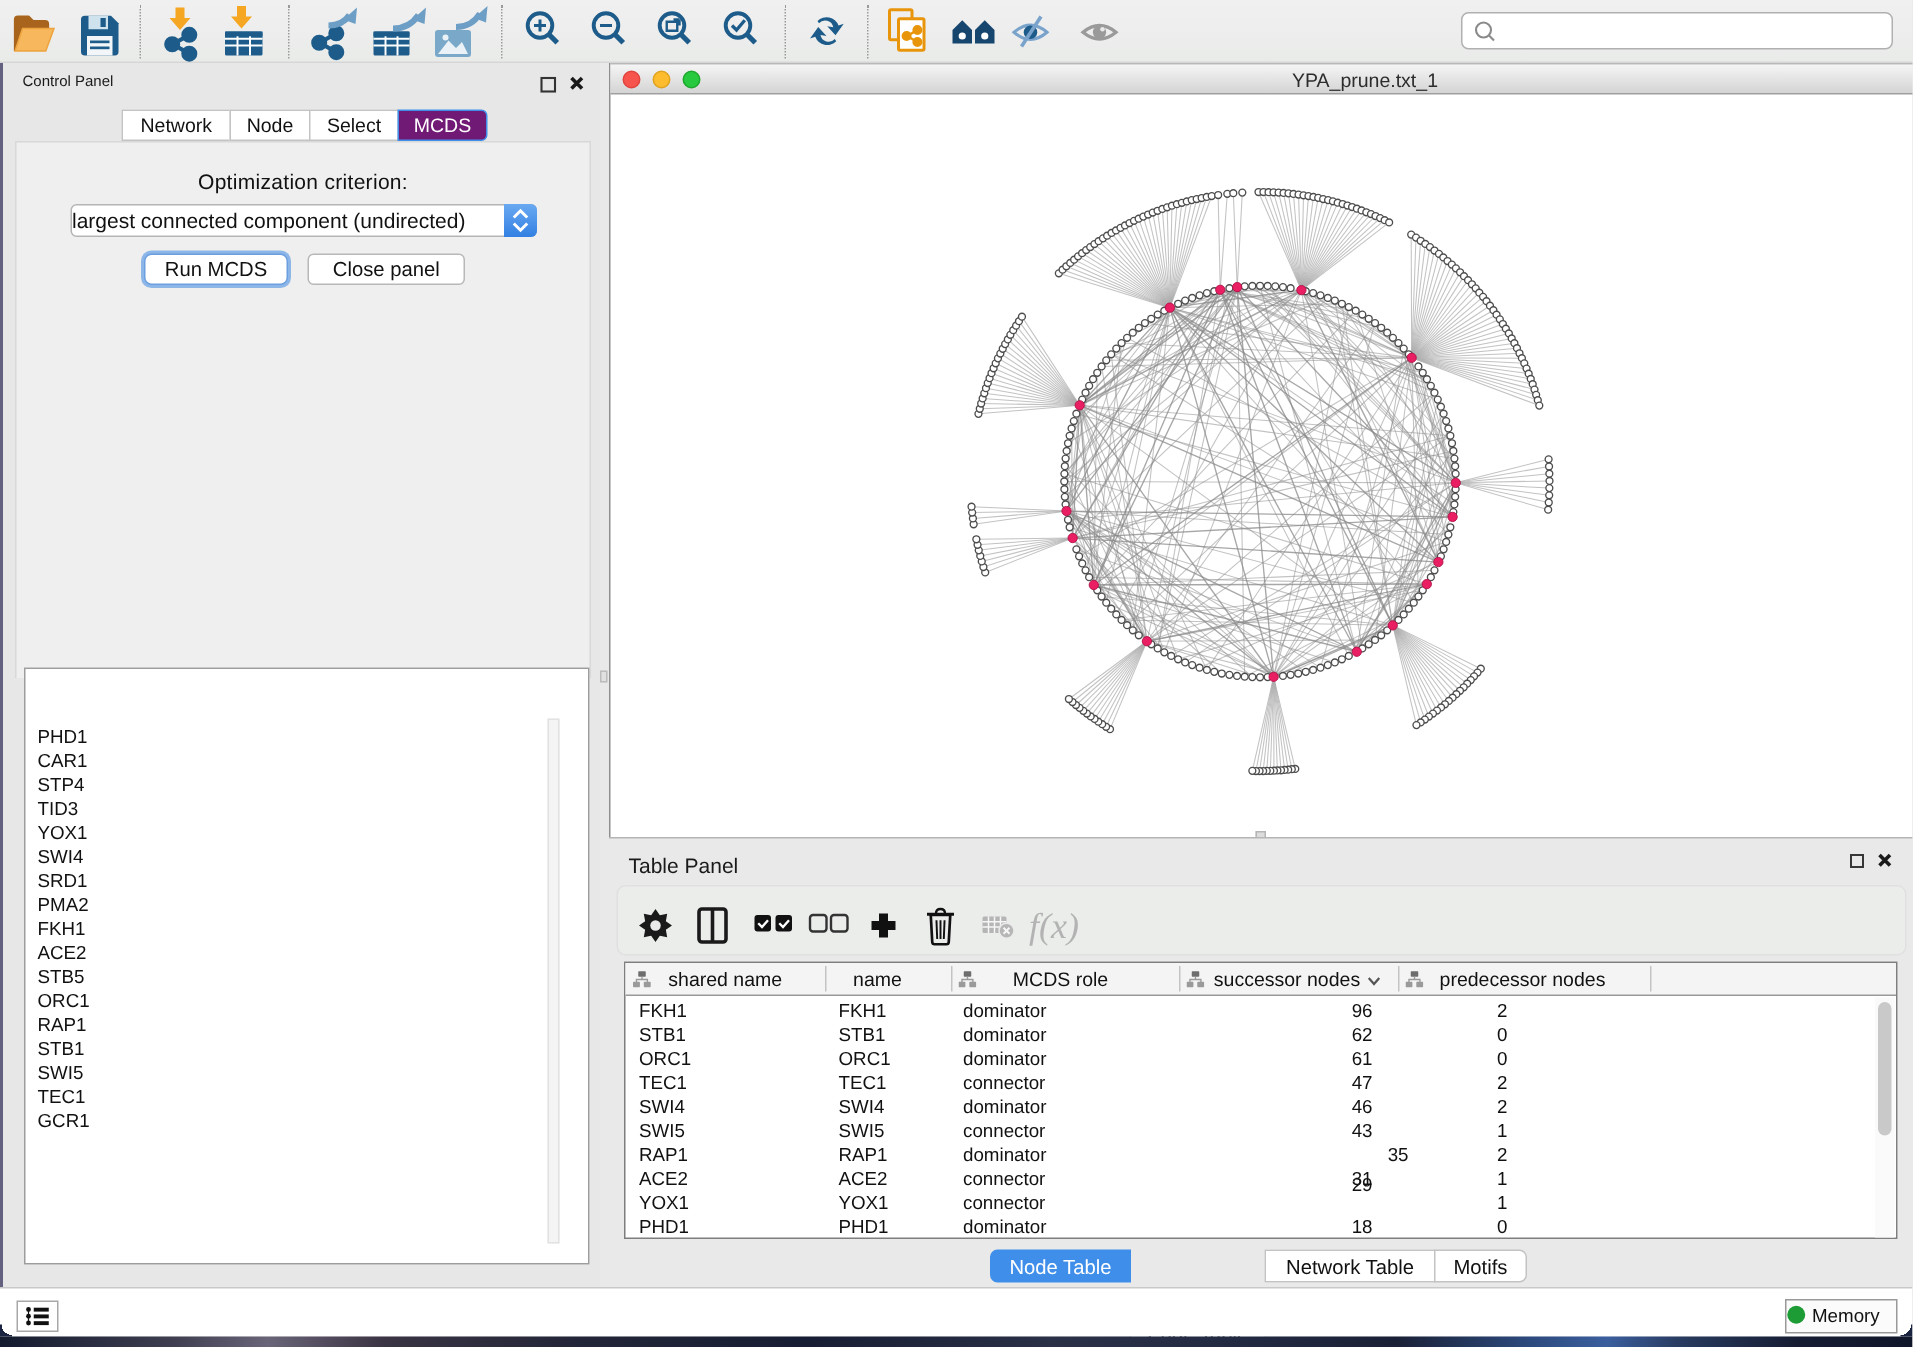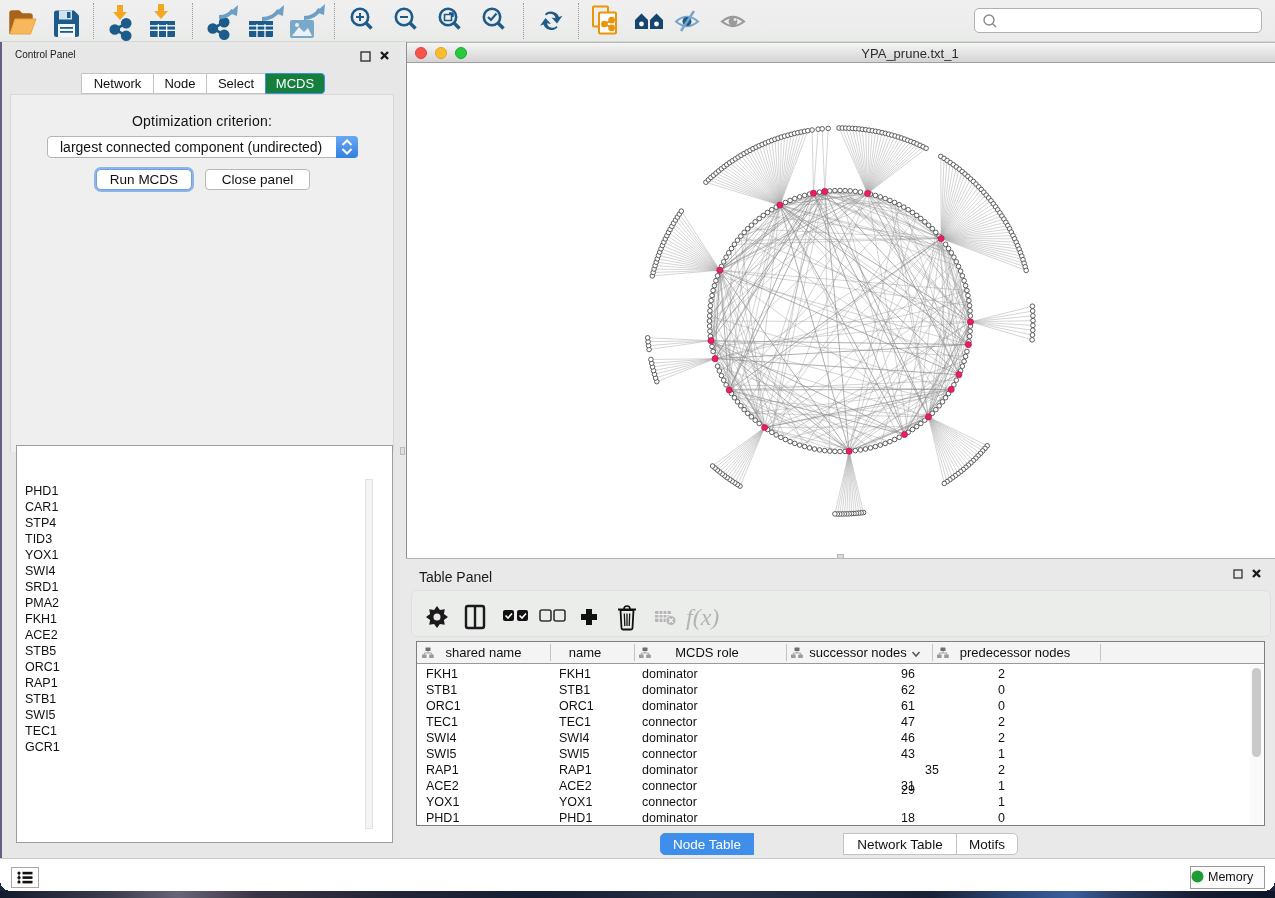--- a/index.html
+++ b/index.html
@@ -6,24 +6,24 @@
 html,body { width:1275px; height:898px; overflow:hidden; font-family:"Liberation Sans",sans-serif; }
 body { position:relative; background:#e9e9e9; }
 #toolbar { position:absolute; left:0; top:0; width:1275px; height:42px; background:linear-gradient(#f0f0f0,#e9ebe9); border-bottom:1px solid #d6d6d6; }
 .tsep { position:absolute; top:3px; height:36px; width:0; border-left:1px dotted #9a9a9a; }
 #search { position:absolute; left:974px; top:8px; width:288px; height:25px; background:#fff; border:1px solid #b0b0b0; border-radius:5px; }
 .leftline { position:absolute; left:0; top:42px; width:2px; height:849px; background:#63617f; }
 #cpanel { position:absolute; left:2px; top:42px; width:398px; height:816px; background:#e7e7e7; }
 #cpanel .title { position:absolute; left:13px; top:7px; font-size:10px; color:#1a1a1a; }
 #tabs { position:absolute; left:79px; top:31px; height:21px; }
 .tab { position:absolute; top:0; height:21px; background:#fff; border:1px solid #c3c3c3; color:#111; font-size:13px; text-align:center; line-height:20px; }
-.tab.sel { background:#15803d; color:#fff; border-color:#3f8fea; border-radius:0 4px 4px 0; }
+.tab.sel { background:#701a75; color:#fff; border-color:#3f8fea; border-radius:0 4px 4px 0; }
 #tabpane { position:absolute; left:8px; top:52px; width:384px; height:358px; background:#efefef; border:1px solid #d8d8d8; border-bottom:none; }
 #optlabel { position:absolute; left:0; top:71px; width:400px; text-align:center; font-size:14px; letter-spacing:0.2px; color:#111; }
-#combo { position:absolute; left:45px; top:94px; width:311px; height:22px; background:#fff; border:1px solid #b5b5b5; border-radius:4px; font-size:14px; color:#111; line-height:20px; padding-left:12px; }
+#combo { position:absolute; left:45px; top:94px; width:311px; height:22px; background:#fff; border:1px solid #b5b5b5; border-radius:4px; font-size:14px; color:#111; line-height:20px; }
 #combo .spin { position:absolute; right:-1px; top:-1px; width:22px; height:22px; background:linear-gradient(#6aa9f2,#3280e2); border-radius:0 4px 4px 0; }
 .btn { position:absolute; height:21px; background:#fff; border:1px solid #b8b8b8; border-radius:4px; font-size:13.5px; color:#111; text-align:center; line-height:19px; }
 #runbtn { left:94px; top:127px; width:96px; box-shadow:0 0 0 2px #8cb6e8; border-color:#6d9fe0; border-radius:5px; }
 #closebtn { left:203px; top:127px; width:105px; }
 #whitepane { position:absolute; left:14px; top:403px; width:377px; height:398px; background:#fff; border:1px solid #9d9d9d; }
 #groupbox { position:absolute; left:5px; top:25px; width:364px; height:363px; border:1px solid #8a8a8a; }
 #grouplabel { position:absolute; left:6px; top:-8px; background:#fff; padding:0 3px; font-size:13px; color:#111; }
 #mcdslist { position:absolute; left:8px; top:37px; font-size:12.5px; color:#111; line-height:16px; }
 #listscroll { position:absolute; right:19px; top:33px; width:8px; height:350px; background:#f4f4f4; border:1px solid #e2e2e2; }
 #netwin { position:absolute; left:406px; top:42px; width:869px; height:516px; background:#fff; border-left:1px solid #8f8f8f; }

